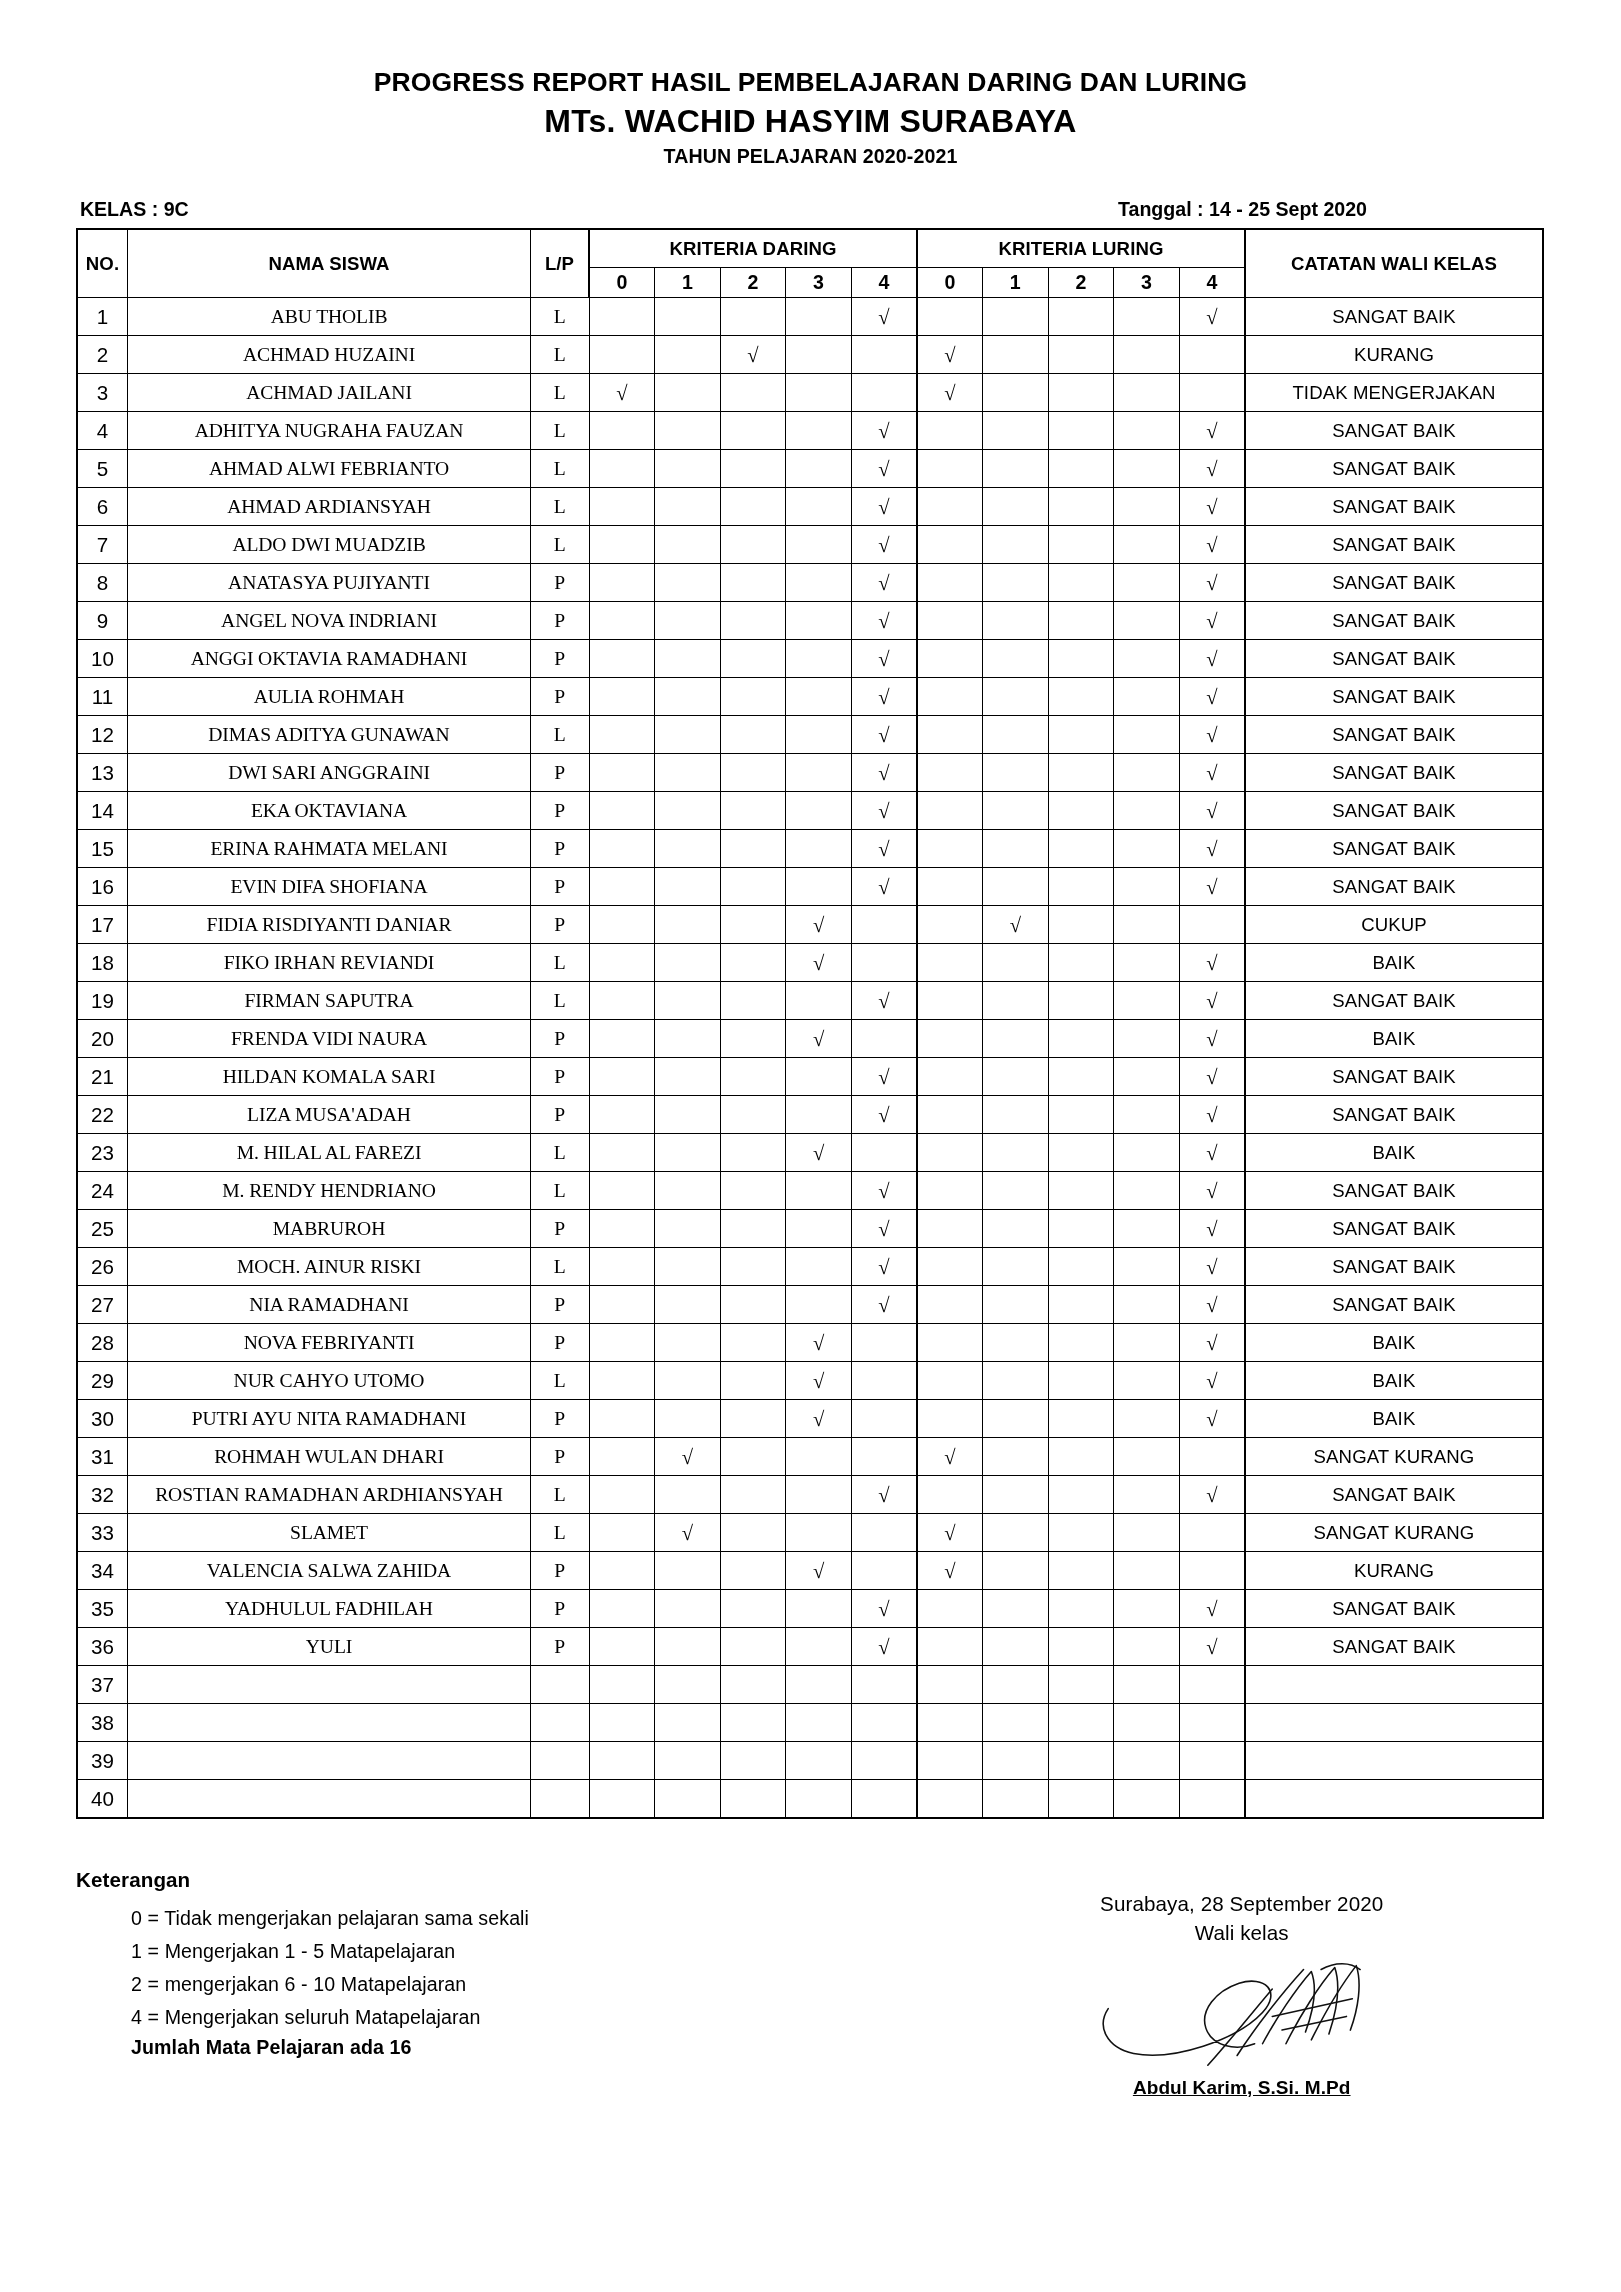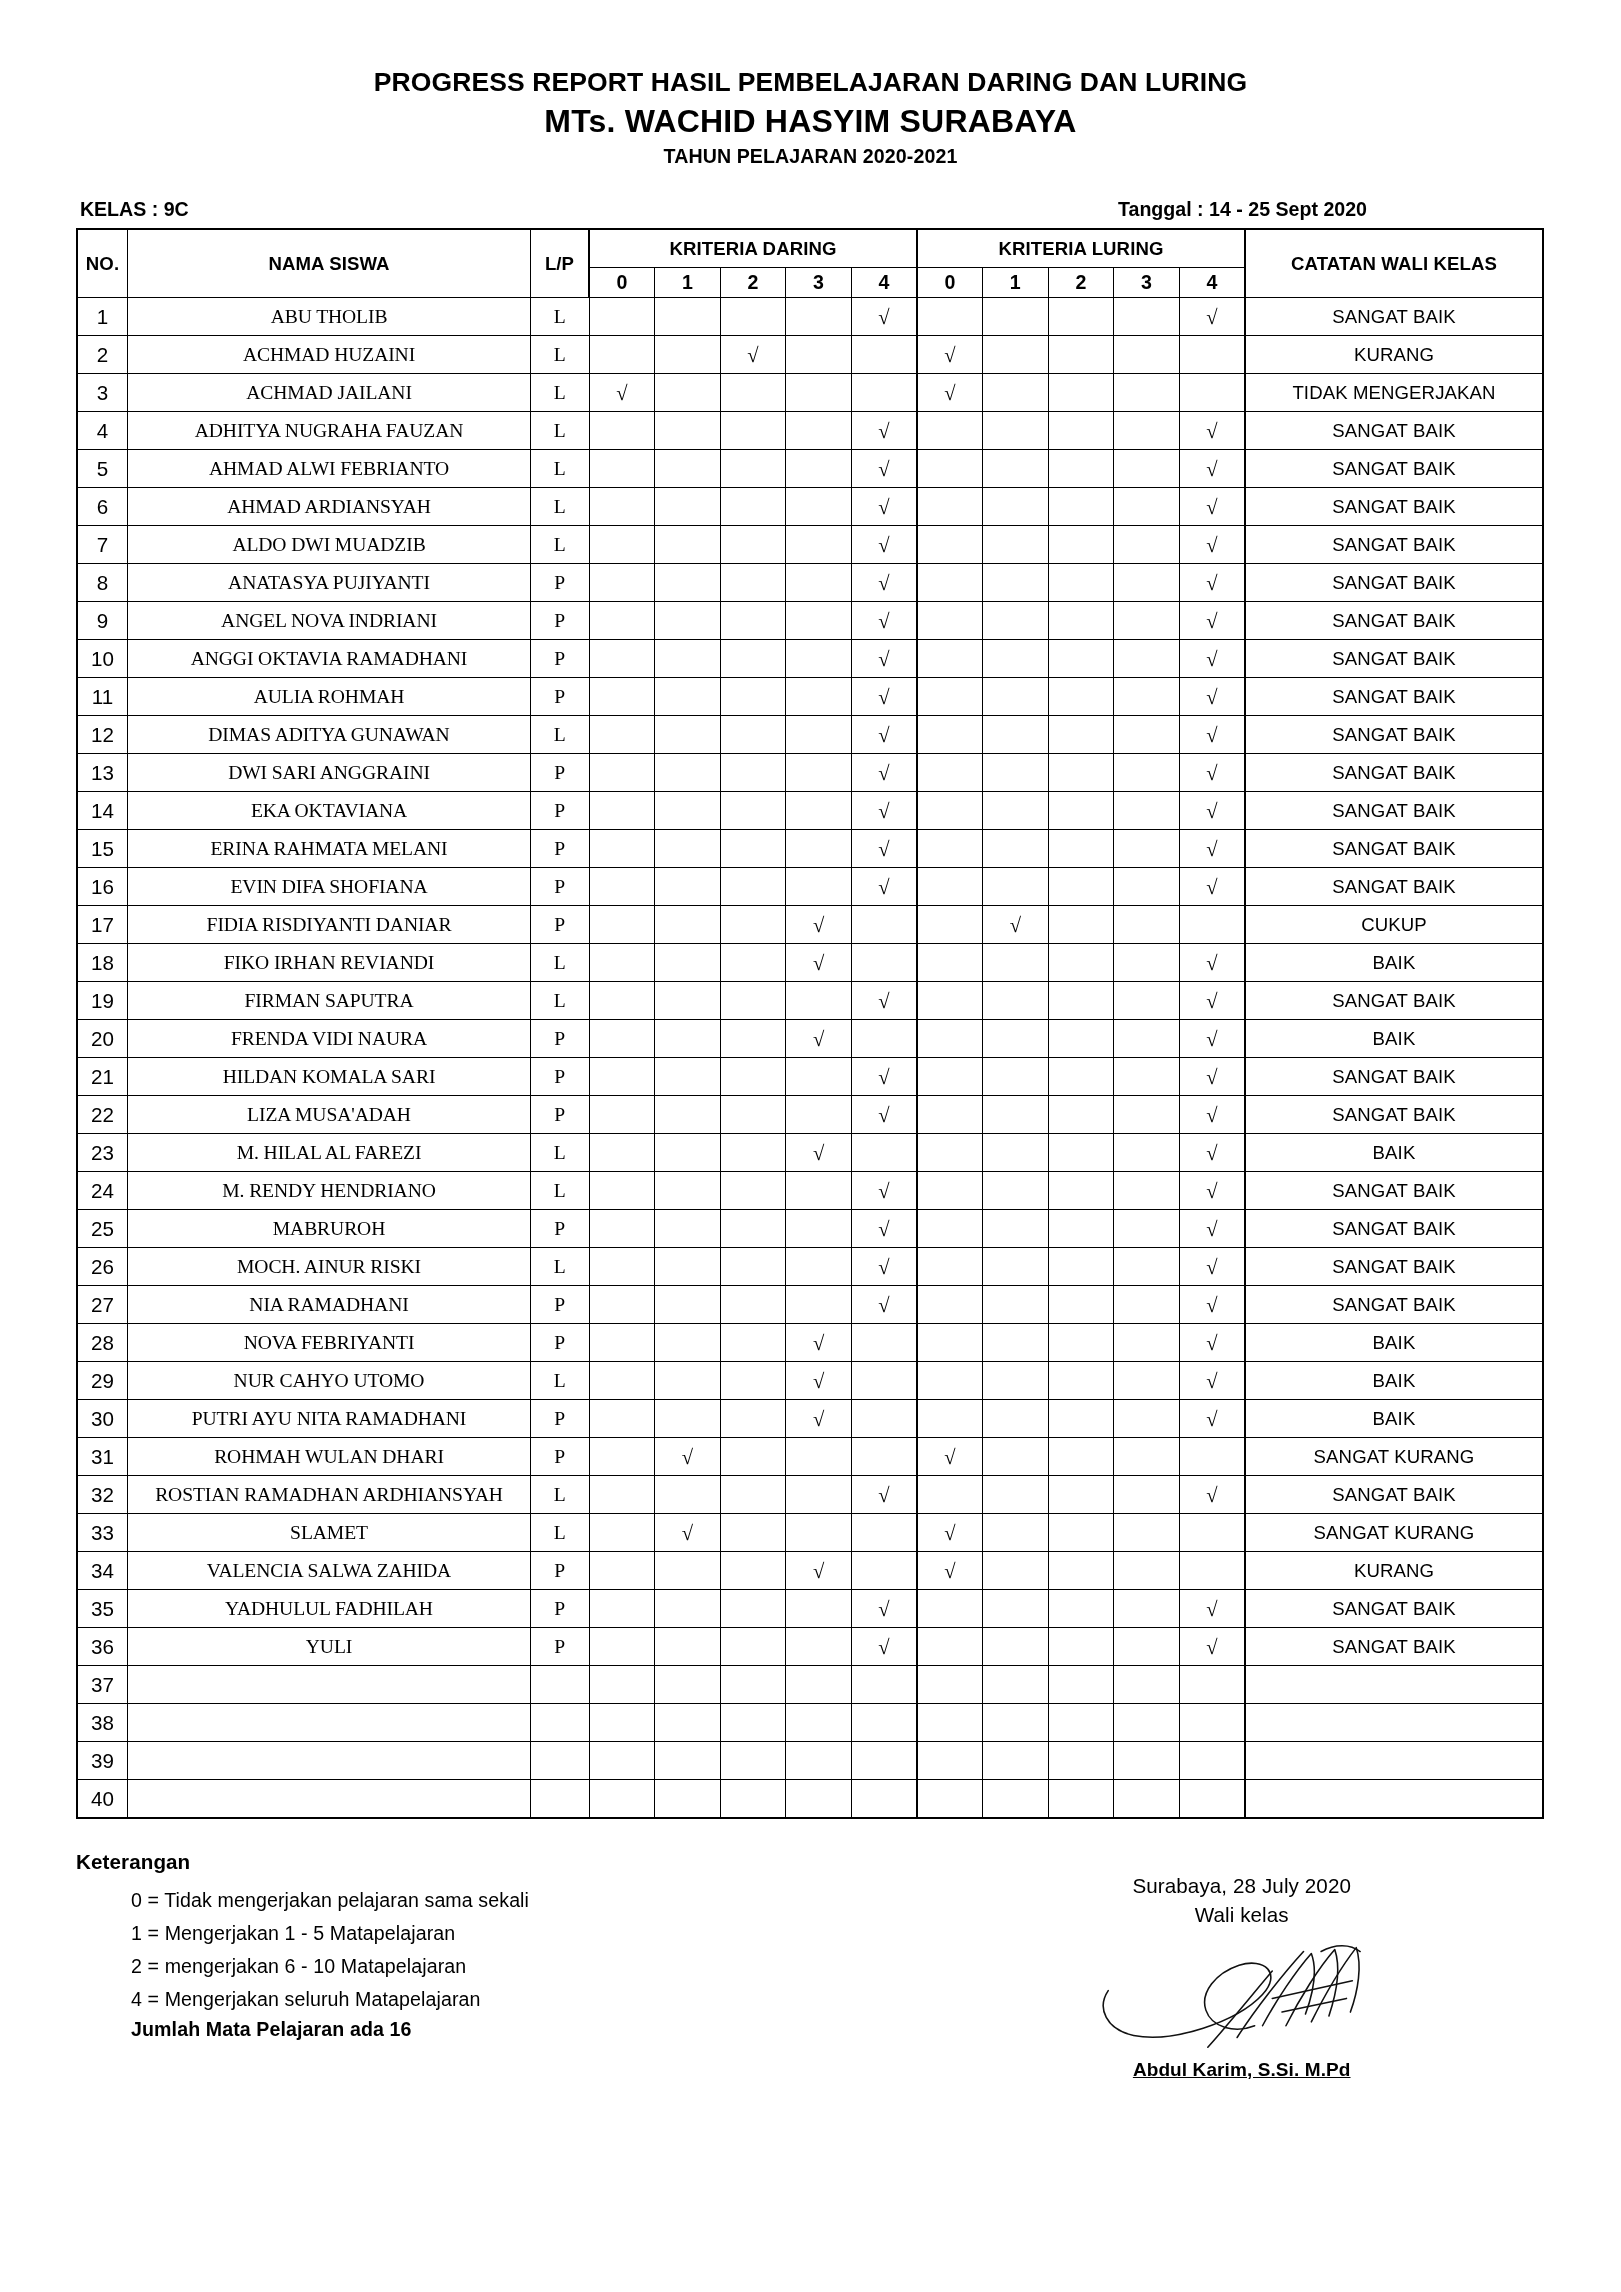--- a/index.html
+++ b/index.html
@@ -96,21 +96,21 @@
     white-space:nowrap;
   }
   thead th.no{width:49px;}
   thead th.nama{width:402px;}
   thead th.lp{width:57px;}
   thead th.catatan{width:296px;}
   thead th.m{width:51px;}
   
   .footer{
     display:flex;
-    margin-top:31px;
+    margin-top:49px;
   }
   .legend{width:882px;}
   .legend h4{
     margin:0 0 9.8px 0;
     font-size:20.6px;font-weight:bold;letter-spacing:0.1px;
   }
   .legend ul{list-style:none;margin:0;padding:0 0 0 55px;}
   .legend li{
     font-size:19.6px;line-height:1.68;letter-spacing:0.1px;
   }
@@ -819,21 +819,21 @@
       <h4>Keterangan</h4>
       <ul id="legend-list">
           <li>0 = Tidak mengerjakan pelajaran sama sekali</li>
           <li>1 = Mengerjakan 1 - 5 Matapelajaran</li>
           <li>2 = mengerjakan 6 - 10  Matapelajaran</li>
           <li>4 = Mengerjakan seluruh Matapelajaran</li>
         </ul>
       <div class="total">Jumlah Mata Pelajaran ada 16</div>
     </div>
     <div class="sign">
-      <div class="place">Surabaya, 28 July 2020</div>
+      <div class="place">Surabaya, 28 September 2020</div>
       <div class="role">Wali kelas</div>
       <div class="sig-img">
         <svg width="304" height="125" viewBox="0 0 310 128">
           <g fill="none" stroke="#111" stroke-width="1.6" stroke-linecap="round" stroke-linejoin="round">
             <path d="M18 60 C6 78, 16 100, 44 106 C84 114, 150 92, 176 64 C196 42, 178 26, 152 34 C128 42, 112 62, 118 80 C124 98, 148 104, 168 96"></path>
             <path d="M150 108 C168 80, 196 44, 218 20"></path>
             <path d="M176 96 C190 70, 210 40, 226 22 C232 38, 228 62, 220 84"></path>
             <path d="M200 96 C214 68, 234 36, 250 18 C256 36, 252 62, 244 86"></path>
             <path d="M226 92 C240 64, 258 34, 272 16 C278 34, 274 60, 266 82"></path>
             <path d="M186 68 L268 50"></path>

